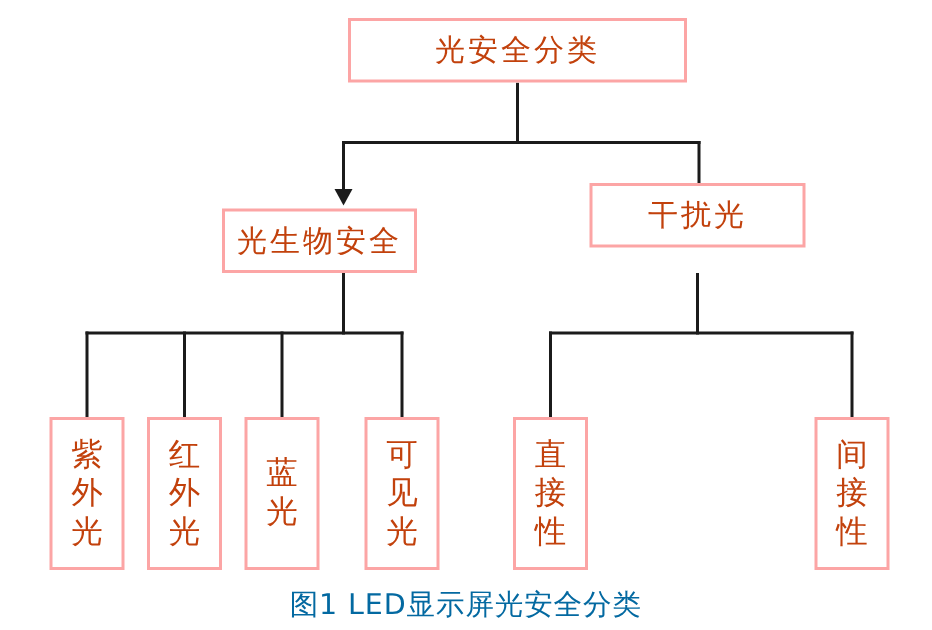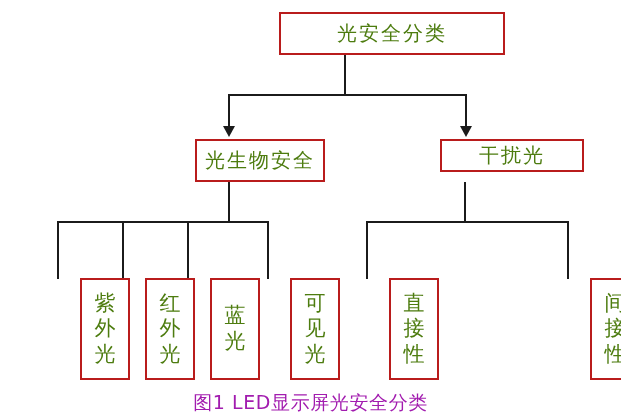--- a/index.html
+++ b/index.html
@@ -13,28 +13,27 @@
   #figure-root {
     position: relative;
     width: 621px;
     height: 420px;
     background: #ffffff;
     overflow: hidden;
   }
   .node {
     position: absolute;
     box-sizing: border-box;
-    border: 2px solid #b91c1c;
+    border: 2px solid #fca5a5;
     background: #ffffff;
     display: flex;
     align-items: center;
     justify-content: center;
-    color: #4d7c0f;
+    color: #c2410c;
     z-index: 3;
-    margin-left: 47px;
   }
   .node-label {
     display: block;
     text-align: center;
     line-height: 1.12;
     letter-spacing: 0.5px;
     white-space: nowrap;
   }
   
   .node.horiz .node-label {
@@ -69,21 +68,21 @@
     border-right: 6px solid transparent;
     border-top: 11px solid #1b1b1b;
     z-index: 2;
   }
 
   #caption {
     position: absolute;
     left: 0;
     right: 0;
     text-align: center;
-    color: #a21caf;
+    color: #0369a1;
     font-size: 19px;
     letter-spacing: 0.6px;
     white-space: nowrap;
   }
 </style>
 </head>
 <body>
 
 <div id="figure-root">
 
@@ -98,21 +97,21 @@
   <div class="edge v" style="left:228px; top:94px; width:2px; height:33px;"></div>
   <div class="arrow" style="left:223px; top:126px;"></div>
 
   <div class="edge v" style="left:465px; top:94px; width:2px; height:33px;"></div>
   <div class="arrow" style="left:460px; top:126px;"></div>
 
   <div class="node horiz" style="left:148px; top:139px; width:130px; height:43px;">
     <span class="node-label">光生物安全</span>
   </div>
 
-  <div class="node horiz" style="left:393px; top:139px; width:144px; height:33px;">
+  <div class="node horiz" style="left:393px; top:122px; width:144px; height:43px;">
     <span class="node-label">干扰光</span>
   </div>
 
   <div class="edge v" style="left:228px; top:182px; width:2px; height:41px;"></div>
   <div class="edge h" style="left:57px; top:221px; width:212px; height:2px;"></div>
   <div class="edge v" style="left:57px; top:221px; width:2px; height:58px;"></div>
   <div class="edge v" style="left:122px; top:221px; width:2px; height:58px;"></div>
   <div class="edge v" style="left:187px; top:221px; width:2px; height:58px;"></div>
   <div class="edge v" style="left:267px; top:221px; width:2px; height:58px;"></div>
 

